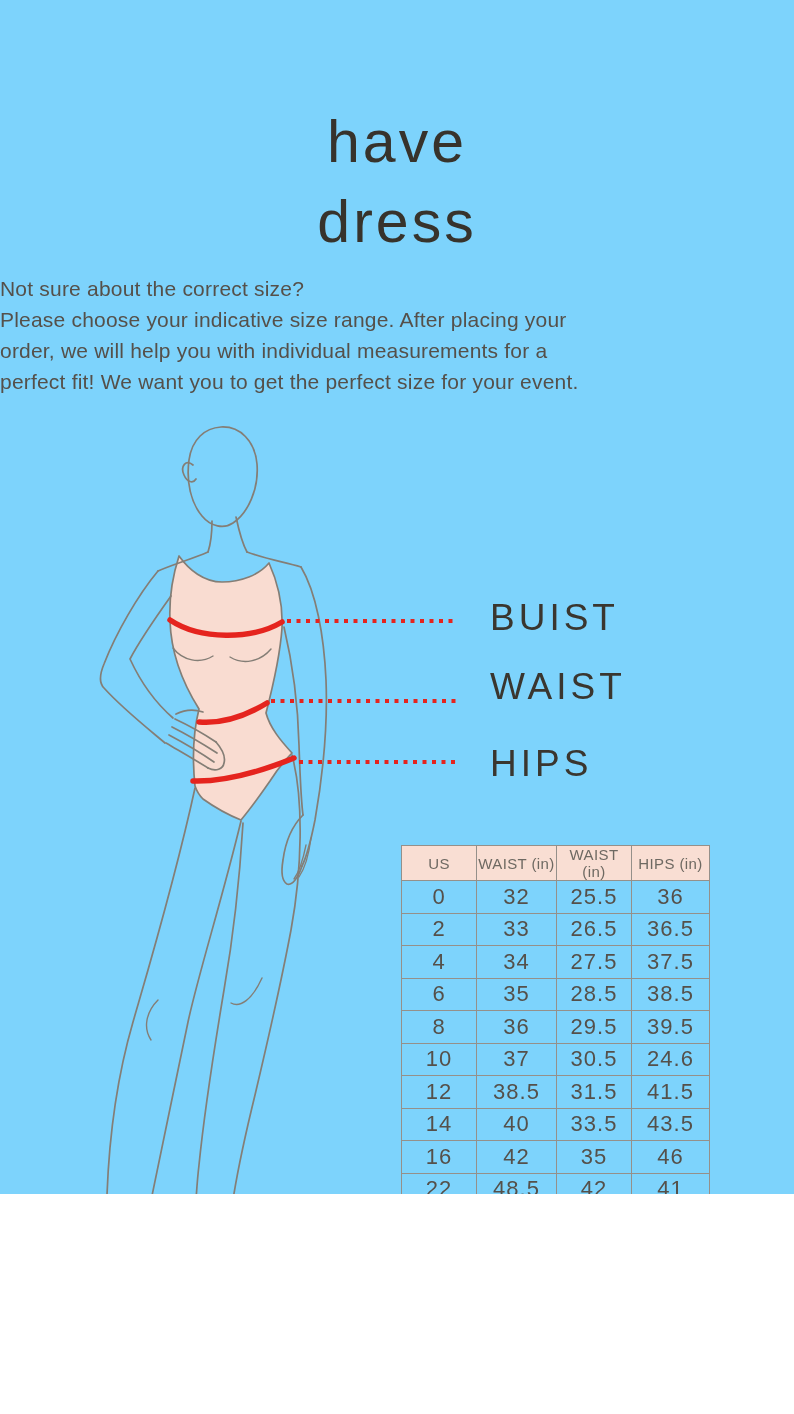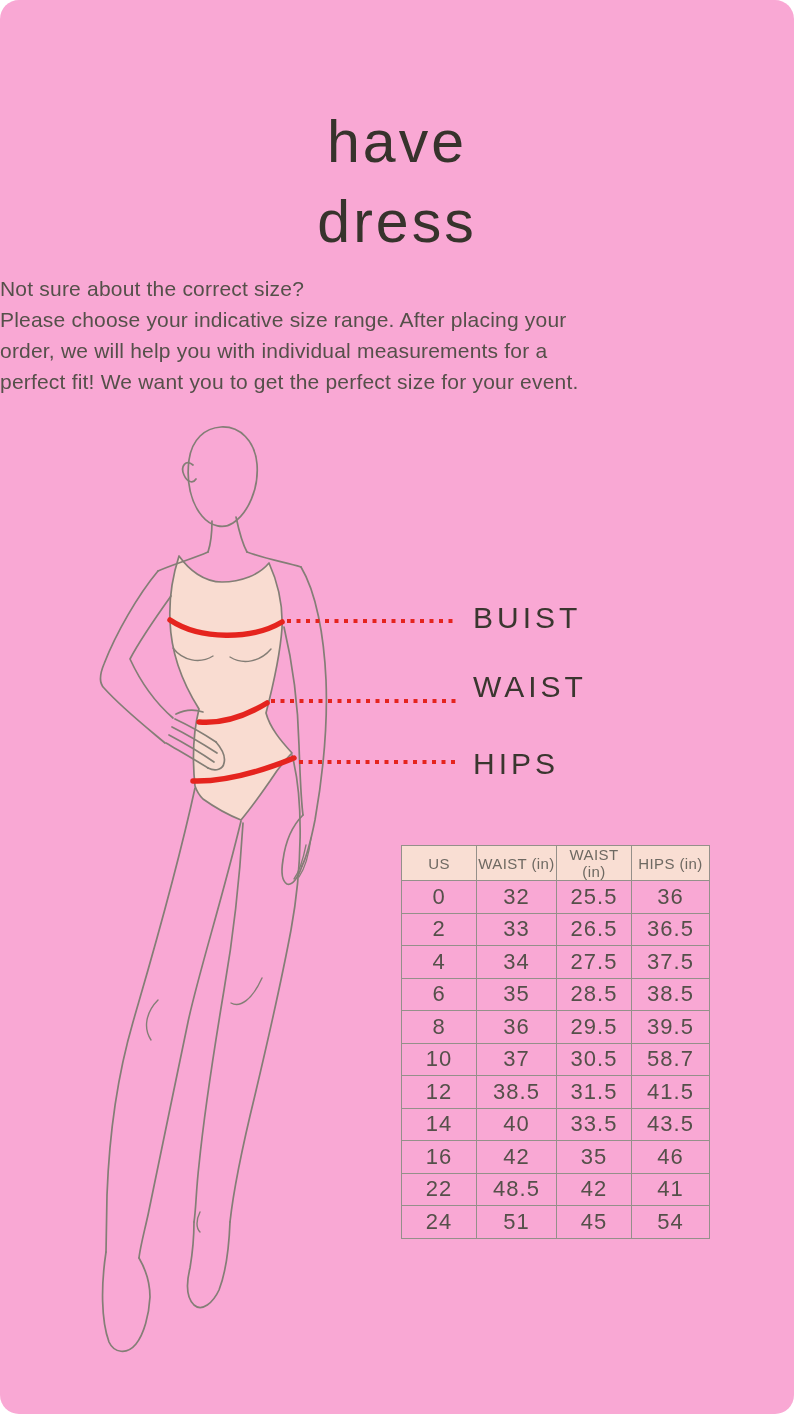--- a/index.html
+++ b/index.html
@@ -1,22 +1,21 @@
 <!DOCTYPE html>
 <html><head>
 <meta charset="utf-8">
 <style>
   html,body { margin:0; padding:0; }
   .page {
     position:relative;
-    width:794px; height:1414px;
-    background:#f9a8d4;
+    width:794px; height:1194px;
+    background:#7dd3fc;
     font-family:"Liberation Sans", sans-serif;
     overflow:hidden;
-    border-radius:19px;
   }
   
   .brand {
     position:absolute; top:62px; left:0; width:100%;
     text-align:center;
     color:#37332c;
     font-size:59px;
     line-height:80px;
     font-weight:300;
     letter-spacing:3px;
@@ -35,22 +34,22 @@
   .figure-area {
     position:absolute; top:410px; left:0;
     width:794px; height:960px;
   }
   .croquis {
     position:absolute; left:0; top:0;
     width:794px; height:960px;
   }
   .mlabel {
     position:absolute;
-    left:473px;
-    font-size:30px;
+    left:490px;
+    font-size:37px;
     line-height:36px;
     letter-spacing:4px;
     color:#3a362f;
   }
   #bust-label  { top:190px; }
   #waist-label { top:259px; }
   #hips-label  { top:336px; }
   
   .size-table {
     position:absolute;
@@ -221,21 +220,21 @@
           <tr>
             <td>8</td>
             <td>36</td>
             <td>29.5</td>
             <td>39.5</td>
           </tr>
           <tr>
             <td>10</td>
             <td>37</td>
             <td>30.5</td>
-            <td>58.7</td>
+            <td>24.6</td>
           </tr>
           <tr>
             <td>12</td>
             <td>38.5</td>
             <td>31.5</td>
             <td>41.5</td>
           </tr>
           <tr>
             <td>14</td>
             <td>40</td>

